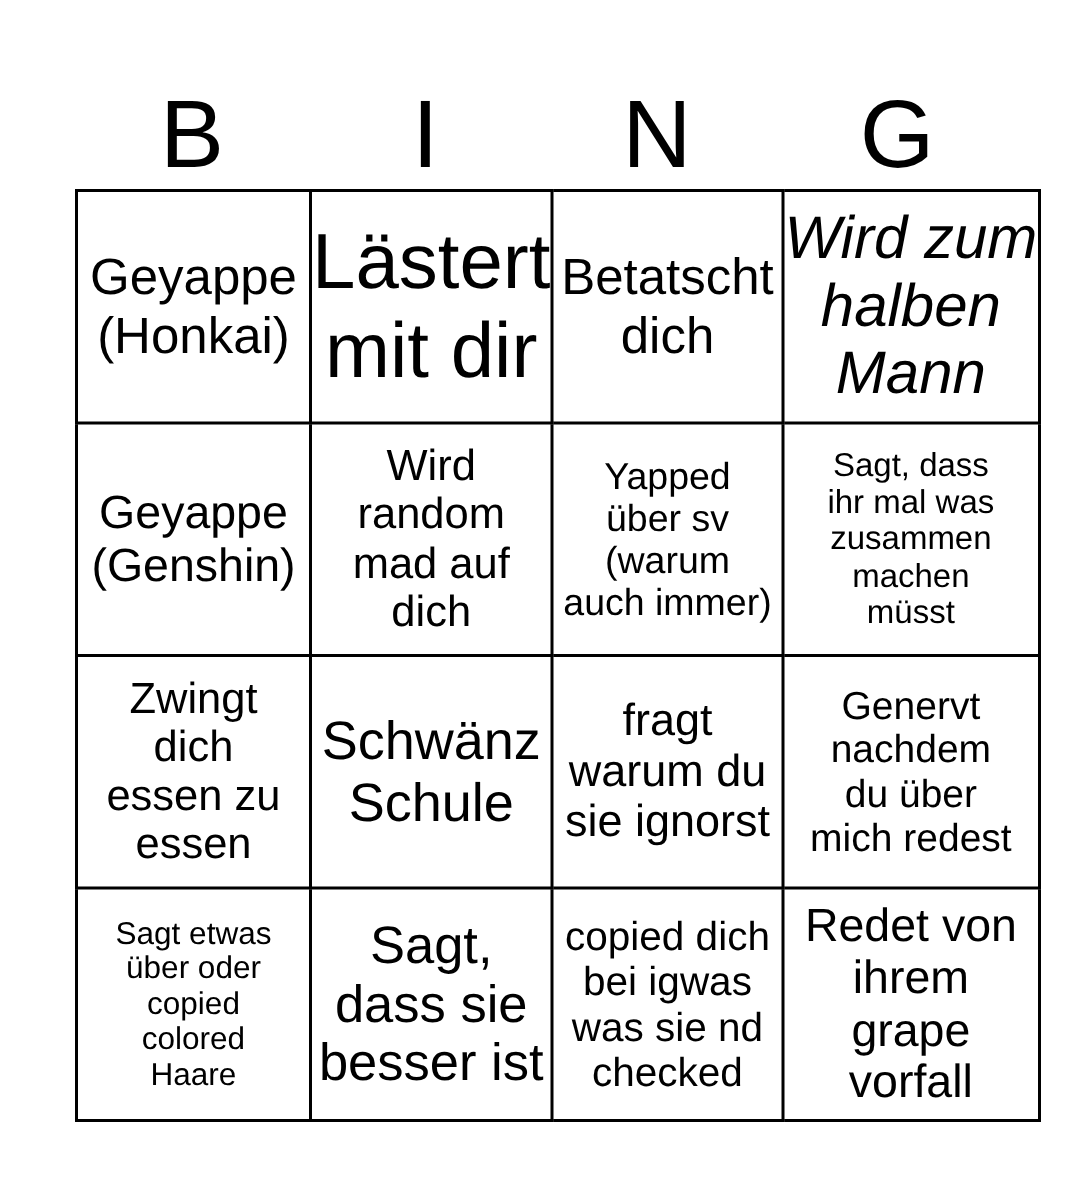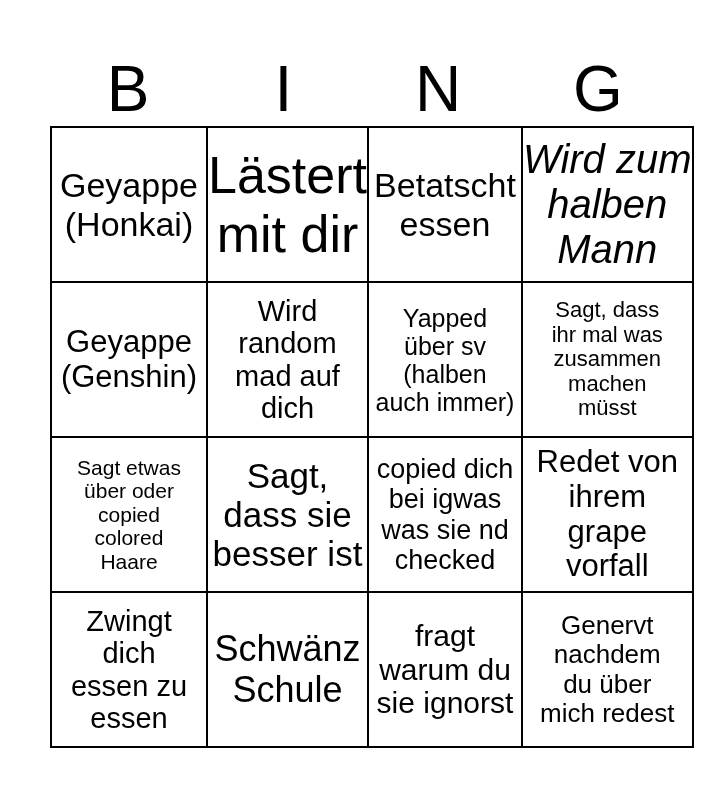--- a/index.html
+++ b/index.html
@@ -84,71 +84,71 @@
       <col style="width:154px">
       <col style="width:166px">
     </colgroup>
     <tbody>
       <tr>
         <td class="fs-34">Geyappe
 (Honkai)</td>
         <td class="fs-44">Lästert
 mit dir</td>
         <td class="fs-34">Betatscht
-essen</td>
+dich</td>
         <td class="fs-33">Wird zum
 halben
 Mann</td>
       </tr>
       <tr>
         <td class="fs-31">Geyappe
 (Genshin)</td>
         <td class="fs-29">Wird
 random
 mad auf
 dich</td>
         <td class="fs-25">Yapped
 über sv
-(halben
+(warum
 auch immer)</td>
         <td class="fs-22">Sagt, dass
 ihr mal was
 zusammen
 machen
 müsst</td>
+      </tr>
+      <tr>
+        <td class="fs-29">Zwingt
+dich
+essen zu
+essen</td>
+        <td class="fs-36">Schwänz
+Schule</td>
+        <td class="fs-30">fragt
+warum du
+sie ignorst</td>
+        <td class="fs-26">Genervt
+nachdem
+du über
+mich redest</td>
       </tr>
       <tr>
         <td class="fs-21">Sagt etwas
 über oder
 copied
 colored
 Haare</td>
         <td class="fs-35">Sagt,
 dass sie
 besser ist</td>
         <td class="fs-27">copied dich
 bei igwas
 was sie nd
 checked</td>
         <td class="fs-31">Redet von
 ihrem
 grape
 vorfall</td>
       </tr>
-      <tr>
-        <td class="fs-29">Zwingt
-dich
-essen zu
-essen</td>
-        <td class="fs-36">Schwänz
-Schule</td>
-        <td class="fs-30">fragt
-warum du
-sie ignorst</td>
-        <td class="fs-26">Genervt
-nachdem
-du über
-mich redest</td>
-      </tr>
     </tbody>
   </table>
 
 </div>
 
 </body></html>

